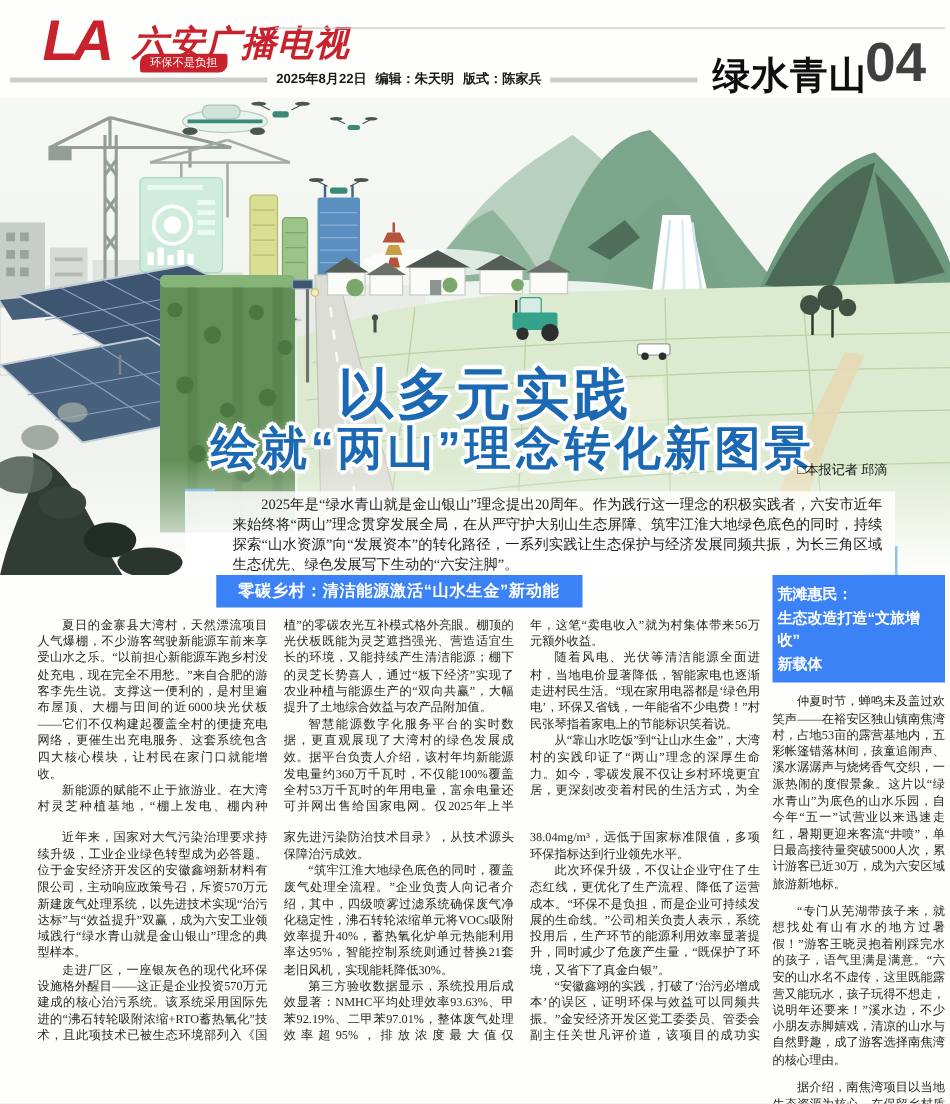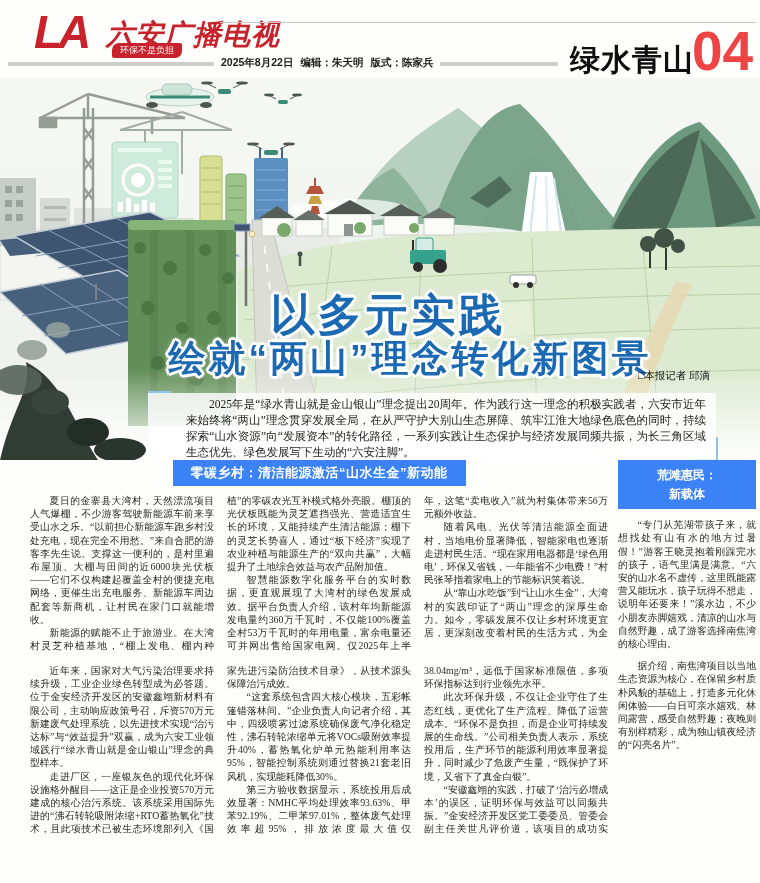--- a/index.html
+++ b/index.html
@@ -18,21 +18,21 @@
     font-family:"Liberation Sans",sans-serif; font-size:9px; padding:1px 8px; border-radius:7px 2px 7px 2px;}
   .top-rule{ position:absolute; left:220px; top:22px; width:536px; height:1px; background:#c9c9c9;}
   .rule-l{ position:absolute; left:8px; top:62px; width:206px; height:4px; background:#cdcdcd;}
   .rule-r{ position:absolute; left:440px; top:62px; width:118px; height:4px; background:#cdcdcd;}
   .date-text{ position:absolute; left:221px; top:56px; width:215px; font-family:"Liberation Sans",sans-serif;
     font-weight:bold; font-size:10.5px; color:#1a1a1a; white-space:nowrap;}
   .date-text span{ margin-right:7px; }
   .section-name{ position:absolute; left:570px; top:40px; font-family:"Liberation Sans",sans-serif;
     font-weight:900; font-size:30px; color:#0e0e0e; letter-spacing:1px;}
   .page-num{ position:absolute; left:692px; top:22px; font-family:"Liberation Sans",sans-serif;
-    font-weight:900; font-size:55px; color:#ef4444; line-height:58px;}
+    font-weight:900; font-size:44px; color:#404040; line-height:58px;}
   
   .illustration{ position:absolute; left:0; top:78px; width:760px; height:382px; }
   
   .hl{ position:absolute; font-family:"Liberation Sans",sans-serif; font-weight:900; color:#1b69b2;
     letter-spacing:3px; white-space:nowrap; transform:translateX(-50%);
     text-shadow:-2px -2px 0 #fff,2px -2px 0 #fff,-2px 2px 0 #fff,2px 2px 0 #fff,
       0 -3px 0 #fff,0 3px 0 #fff,-3px 0 0 #fff,3px 0 0 #fff,0 0 7px rgba(255,255,255,.95);}
   .hl1{ top:286px; left:388px; font-size:44px;}
   .hl2{ top:334px; left:410px; font-size:37px;}
   .byline{ position:absolute; left:638px; top:369px; font-size:10.5px; color:#111; white-space:nowrap;}
@@ -43,21 +43,21 @@
   .corner-tl{ position:absolute; left:148px; top:391px; width:24px; height:24px;
     border-left:2px solid #8ac4e8; border-top:2px solid #8ac4e8;}
   .corner-br{ position:absolute; left:694px; top:437px; width:24px; height:24px;
     border-right:2px solid #8ac4e8; border-bottom:2px solid #8ac4e8;}
   
   .content{ position:absolute; left:30px; top:460px; width:726px; height:423px; display:flex; gap:10px;}
   .left-area{ width:578px; }
   .right-area{ width:138px; }
   .bar{ background:#3b82f6; color:#fff; font-family:"Liberation Sans",sans-serif; font-weight:bold; }
   .bar-wide{ display:table; margin:0 auto 8px auto; font-size:13px; letter-spacing:.5px; padding:4px 18px;}
-  .bar-right{ display:block; text-align:center; font-size:12px; line-height:1.55; padding:6px 4px; margin-bottom:9px;}
+  .bar-right{ display:block; font-size:12px; line-height:1.55; padding:6px 4px; margin-bottom:9px;}
   .bar-right span{ display:block; }
   .cols3{ column-count:3; column-gap:13px; column-fill:auto; overflow:hidden;}
   .sec1{ height:159px; margin-bottom:11px;}
   .sec2{ height:188px;}
   .para{ font-size:9.8px; line-height:13.2px; text-indent:2em; text-align:justify; color:#262626;}
   .rtext{ height:342px; overflow:hidden;}
   .rtext .para{ margin-bottom:9px; }
 </style>
 </head>
 <body>
@@ -349,40 +349,42 @@
   <div class="corner-tl"></div>
   <div class="corner-br"></div>
   <div class="intro">
     <p>2025年是“绿水青山就是金山银山”理念提出20周年。作为践行这一理念的积极实践者，六安市近年来始终将“两山”理念贯穿发展全局，在从严守护大别山生态屏障、筑牢江淮大地绿色底色的同时，持续探索“山水资源”向“发展资本”的转化路径，一系列实践让生态保护与经济发展同频共振，为长三角区域生态优先、绿色发展写下生动的“六安注脚”。</p>
   </div>
 
   <div class="content">
     <div class="left-area">
       <div class="bar bar-wide">零碳乡村：清洁能源激活“山水生金”新动能</div>
       <div class="cols3 sec1">
-          <p class="para">夏日的金寨县大湾村，天然漂流项目人气爆棚，不少游客驾驶新能源车前来享受山水之乐。“以前担心新能源车跑乡村没处充电，现在完全不用愁。”来自合肥的游客李先生说。支撑这一便利的，是村里遍布屋顶、大棚与田间的近6000块光伏板——它们不仅构建起覆盖全村的便捷充电网络，更催生出充电服务、新能源车周边配套等新商机，让村民在家门口就能增收。</p>
+          <p class="para">夏日的金寨县大湾村，天然漂流项目人气爆棚，不少游客驾驶新能源车前来享受山水之乐。“以前担心新能源车跑乡村没处充电，现在完全不用愁。”来自合肥的游客李先生说。支撑这一便利的，是村里遍布屋顶、大棚与田间的近6000块光伏板——它们不仅构建起覆盖全村的便捷充电网络，更催生出充电服务、这套系统包含四大核心模块，让村民在家门口就能增收。</p>
           <p class="para">新能源的赋能不止于旅游业。在大湾村灵芝种植基地，“棚上发电、棚内种植”的零碳农光互补模式格外亮眼。棚顶的光伏板既能为灵芝遮挡强光、营造适宜生长的环境，又能持续产生清洁能源；棚下的灵芝长势喜人，通过“板下经济”实现了农业种植与能源生产的“双向共赢”，大幅提升了土地综合效益与农产品附加值。</p>
           <p class="para">智慧能源数字化服务平台的实时数据，更直观展现了大湾村的绿色发展成效。据平台负责人介绍，该村年均新能源发电量约360万千瓦时，不仅能100%覆盖全村53万千瓦时的年用电量，富余电量还可并网出售给国家电网。仅2025年上半年，这笔“卖电收入”就为村集体带来56万元额外收益。</p>
           <p class="para">随着风电、光伏等清洁能源全面进村，当地电价显著降低，智能家电也逐渐走进村民生活。“现在家用电器都是‘绿色用电’，环保又省钱，一年能省不少电费！”村民张琴指着家电上的节能标识笑着说。</p>
           <p class="para">从“靠山水吃饭”到“让山水生金”，大湾村的实践印证了“两山”理念的深厚生命力。如今，零碳发展不仅让乡村环境更宜居，更深刻改变着村民的生活方式，为全面推进乡村振兴、建设中国式现代化注入了强劲的绿色动能。</p>
         </div>
       <div class="cols3 sec2">
           <p class="para">近年来，国家对大气污染治理要求持续升级，工业企业绿色转型成为必答题。位于金安经济开发区的安徽鑫翊新材料有限公司，主动响应政策号召，斥资570万元新建废气处理系统，以先进技术实现“治污达标”与“效益提升”双赢，成为六安工业领域践行“绿水青山就是金山银山”理念的典型样本。</p>
           <p class="para">走进厂区，一座银灰色的现代化环保设施格外醒目——这正是企业投资570万元建成的核心治污系统。该系统采用国际先进的“沸石转轮吸附浓缩+RTO蓄热氧化”技术，且此项技术已被生态环境部列入《国家先进污染防治技术目录》，从技术源头保障治污成效。</p>
-          <p class="para">“这套系统包含四大核心模块，五彩帐篷错落林间。”企业负责人向记者介绍，其中，四级喷雾过滤系统确保废气净化稳定性，沸石转轮浓缩单元将VOCs吸附效率提升40%，蓄热氧化炉单元热能利用率达95%，智能控制系统则通过替换21套老旧风机，实现能耗降低30%。</p>
+          <p class="para">“筑牢江淮大地绿色底色的同时，覆盖废气处理全流程。”企业负责人向记者介绍，其中，四级喷雾过滤系统确保废气净化稳定性，沸石转轮浓缩单元将VOCs吸附效率提升40%，蓄热氧化炉单元热能利用率达95%，智能控制系统则通过替换21套老旧风机，实现能耗降低30%。</p>
           <p class="para">第三方验收数据显示，系统投用后成效显著：NMHC平均处理效率93.63%、甲苯92.19%、二甲苯97.01%，整体废气处理效率超95%，排放浓度最大值仅38.04mg/m³，远低于国家标准限值，多项环保指标达到行业领先水平。</p>
           <p class="para">此次环保升级，不仅让企业守住了生态红线，更优化了生产流程、降低了运营成本。“环保不是负担，而是企业可持续发展的生命线。”公司相关负责人表示，系统投用后，生产环节的能源利用效率显著提升，同时减少了危废产生量，“既保护了环境，又省下了真金白银”。</p>
           <p class="para">“安徽鑫翊的实践，打破了‘治污必增成本’的误区，证明环保与效益可以同频共振。”金安经济开发区党工委委员、管委会副主任关世凡评价道，该项目的成功实施，为同行业提供了可复制、可推广的环保升级方案。</p>
         </div>
     </div>
     <div class="right-area">
       <div class="bar bar-right">
         <span>荒滩惠民：</span>
+        <span>生态改造打造“文旅增收”</span>
         <span>新载体</span>
       </div>
       <div class="rtext">
+          <p class="para">仲夏时节，蝉鸣未及盖过欢笑声——在裕安区独山镇南焦湾村，占地53亩的露营基地内，五彩帐篷错落林间，孩童追闹声、溪水潺潺声与烧烤香气交织，一派热闹的度假景象。这片以“绿水青山”为底色的山水乐园，自今年“五一”试营业以来迅速走红，暑期更迎来客流“井喷”，单日最高接待量突破5000人次，累计游客已近30万，成为六安区域旅游新地标。</p>
           <p class="para">“专门从芜湖带孩子来，就想找处有山有水的地方过暑假！”游客王晓灵抱着刚踩完水的孩子，语气里满是满意。“六安的山水名不虚传，这里既能露营又能玩水，孩子玩得不想走，说明年还要来！”溪水边，不少小朋友赤脚嬉戏，清凉的山水与自然野趣，成了游客选择南焦湾的核心理由。</p>
           <p class="para">据介绍，南焦湾项目以当地生态资源为核心，在保留乡村质朴风貌的基础上，打造多元化休闲体验——白日可亲水嬉戏、林间露营，感受自然野趣；夜晚则有别样精彩，成为独山镇夜经济的“闪亮名片”。</p>
         </div>
     </div>
   </div>
 
 </div>
 
 </body></html>

